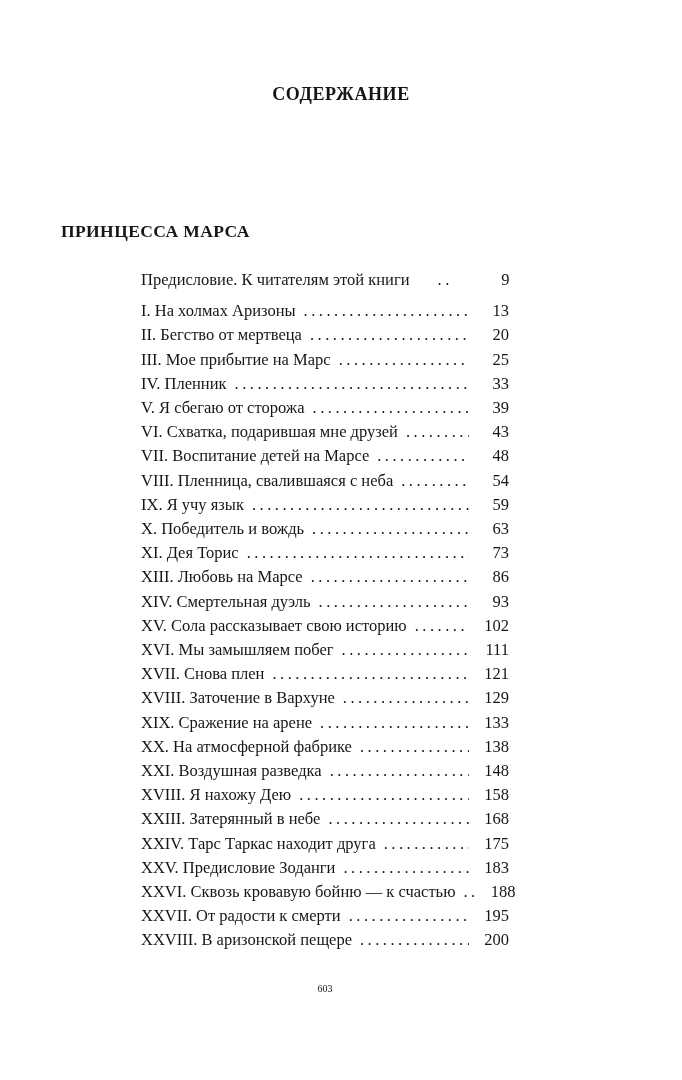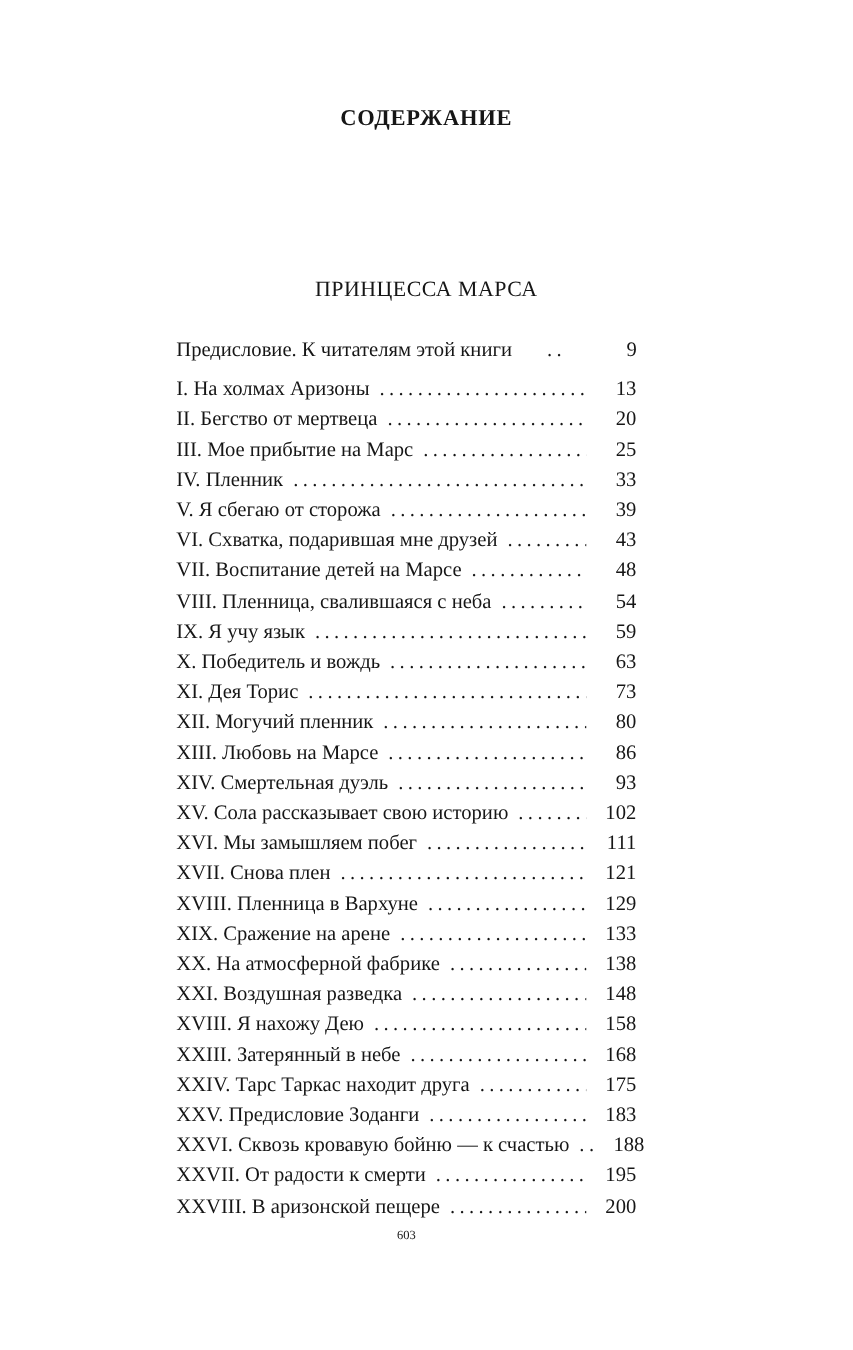--- a/index.html
+++ b/index.html
@@ -19,23 +19,23 @@
   }
   .header-title {
     padding-top: 84px;
     text-align: center;
     font-size: 18px;
     font-weight: bold;
     letter-spacing: 0.6px;
   }
   .section-title {
     margin-top: 116px;
-    text-align: center;
+    text-align: left;
     font-size: 17.5px;
-    font-weight: normal;
+    font-weight: bold;
     letter-spacing: 0.4px;
   }
   .toc {
     margin: 26px 112px 0 80px;
   }
   .toc-entry {
     display: flex;
     align-items: baseline;
     font-size: 16.5px;
     line-height: 24.2px;
@@ -138,25 +138,20 @@
     <span class="toc-label">X. Победитель и вождь</span>
     <span class="toc-leader"></span>
     <span class="toc-page">63</span>
   </div>
       <div class="toc-entry">
     <span class="toc-label">XI. Дея Торис</span>
     <span class="toc-leader"></span>
     <span class="toc-page">73</span>
   </div>
       <div class="toc-entry">
-    <span class="toc-label">XII. Могучий пленник</span>
-    <span class="toc-leader"></span>
-    <span class="toc-page">80</span>
-  </div>
-      <div class="toc-entry">
     <span class="toc-label">XIII. Любовь на Марсе</span>
     <span class="toc-leader"></span>
     <span class="toc-page">86</span>
   </div>
       <div class="toc-entry">
     <span class="toc-label">XIV. Смертельная дуэль</span>
     <span class="toc-leader"></span>
     <span class="toc-page">93</span>
   </div>
       <div class="toc-entry">
@@ -168,21 +163,21 @@
     <span class="toc-label">XVI. Мы замышляем побег</span>
     <span class="toc-leader"></span>
     <span class="toc-page">111</span>
   </div>
       <div class="toc-entry">
     <span class="toc-label">XVII. Снова плен</span>
     <span class="toc-leader"></span>
     <span class="toc-page">121</span>
   </div>
       <div class="toc-entry">
-    <span class="toc-label">XVIII. Пленница в Вархуне</span>
+    <span class="toc-label">XVIII. Заточение в Вархуне</span>
     <span class="toc-leader"></span>
     <span class="toc-page">129</span>
   </div>
       <div class="toc-entry">
     <span class="toc-label">XIX. Сражение на арене</span>
     <span class="toc-leader"></span>
     <span class="toc-page">133</span>
   </div>
       <div class="toc-entry">
     <span class="toc-label">XX. На атмосферной фабрике</span>

